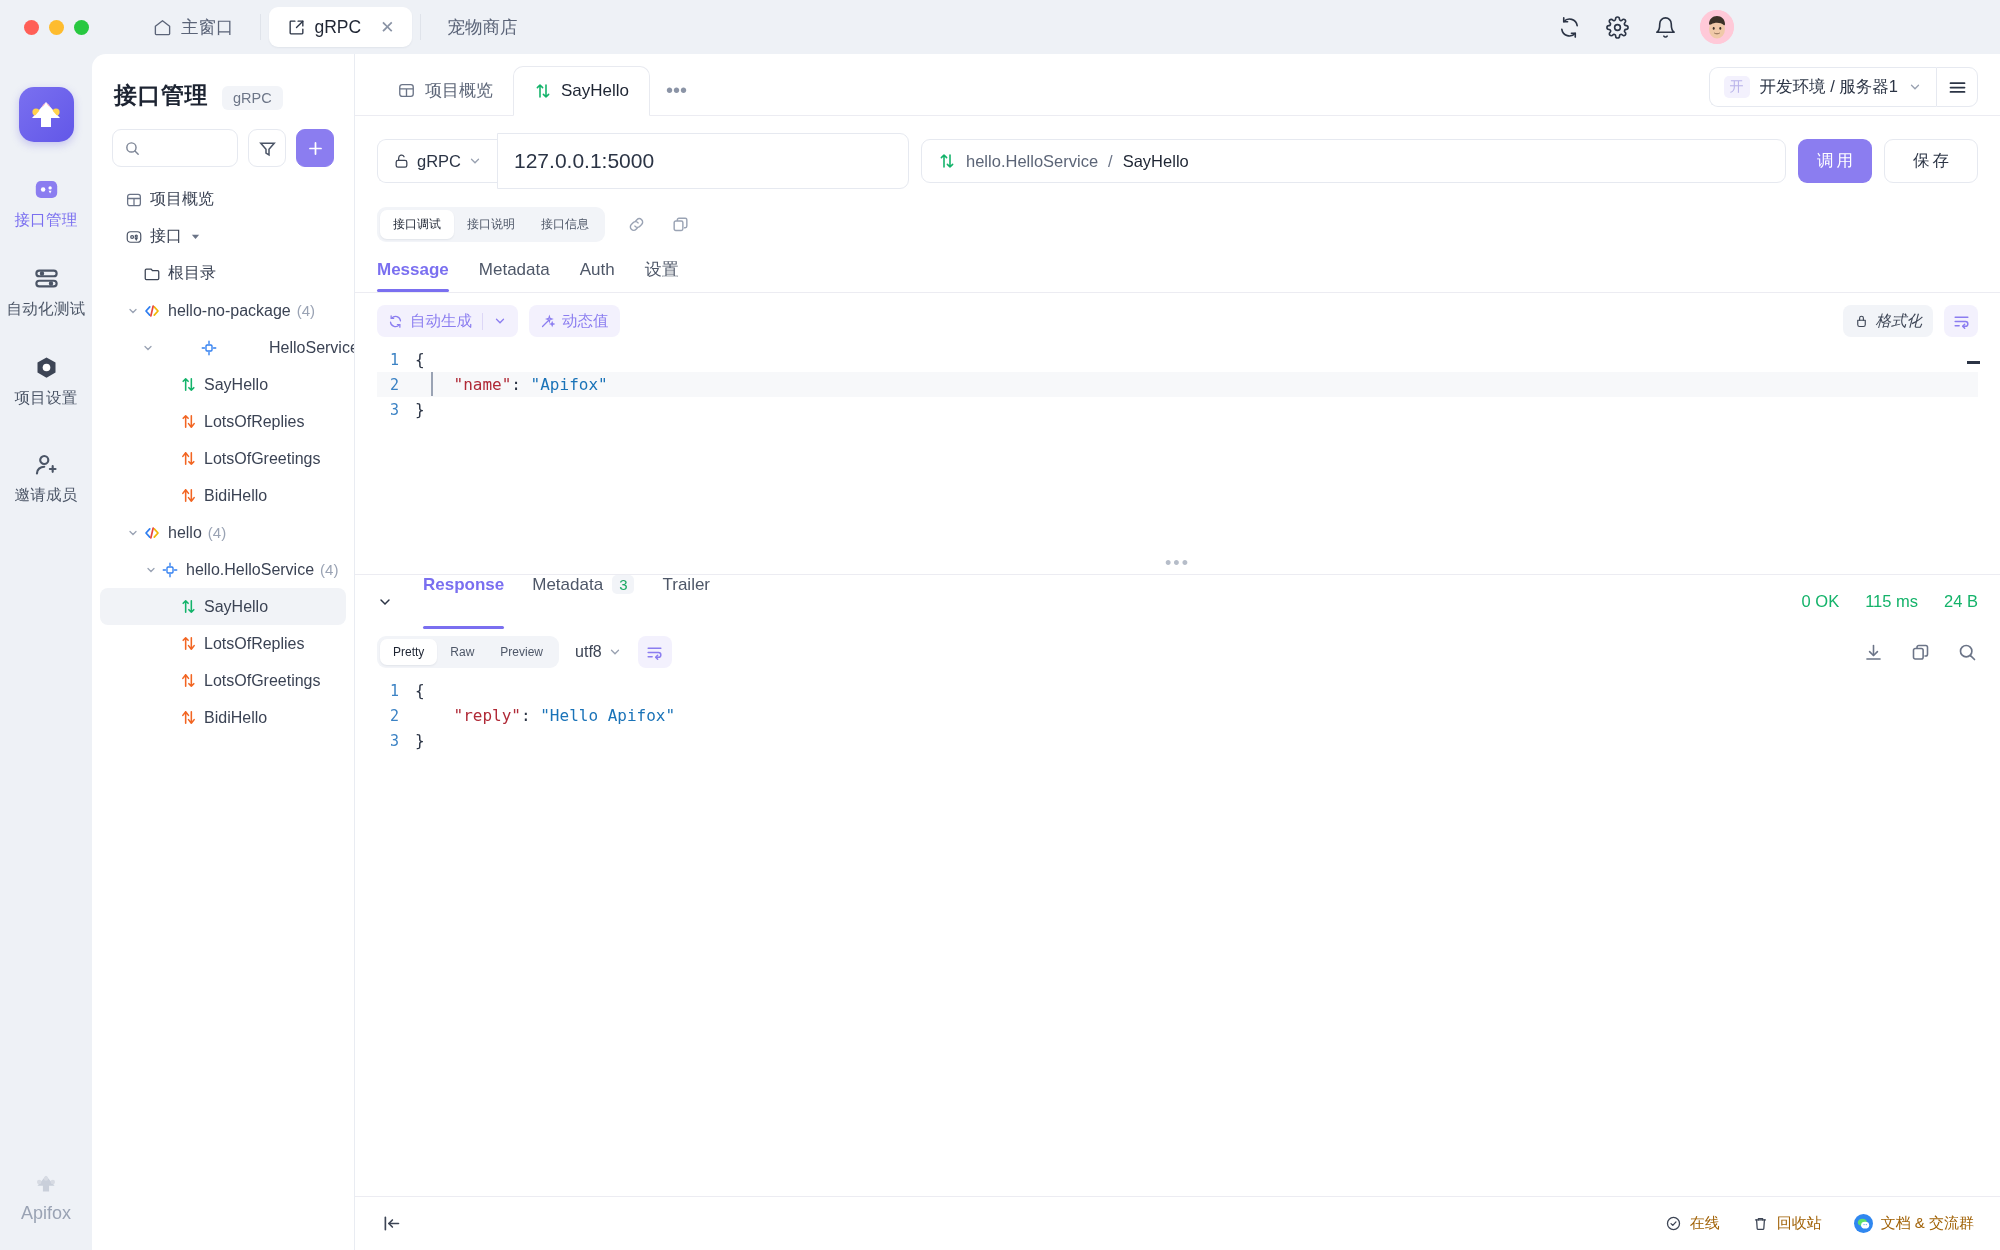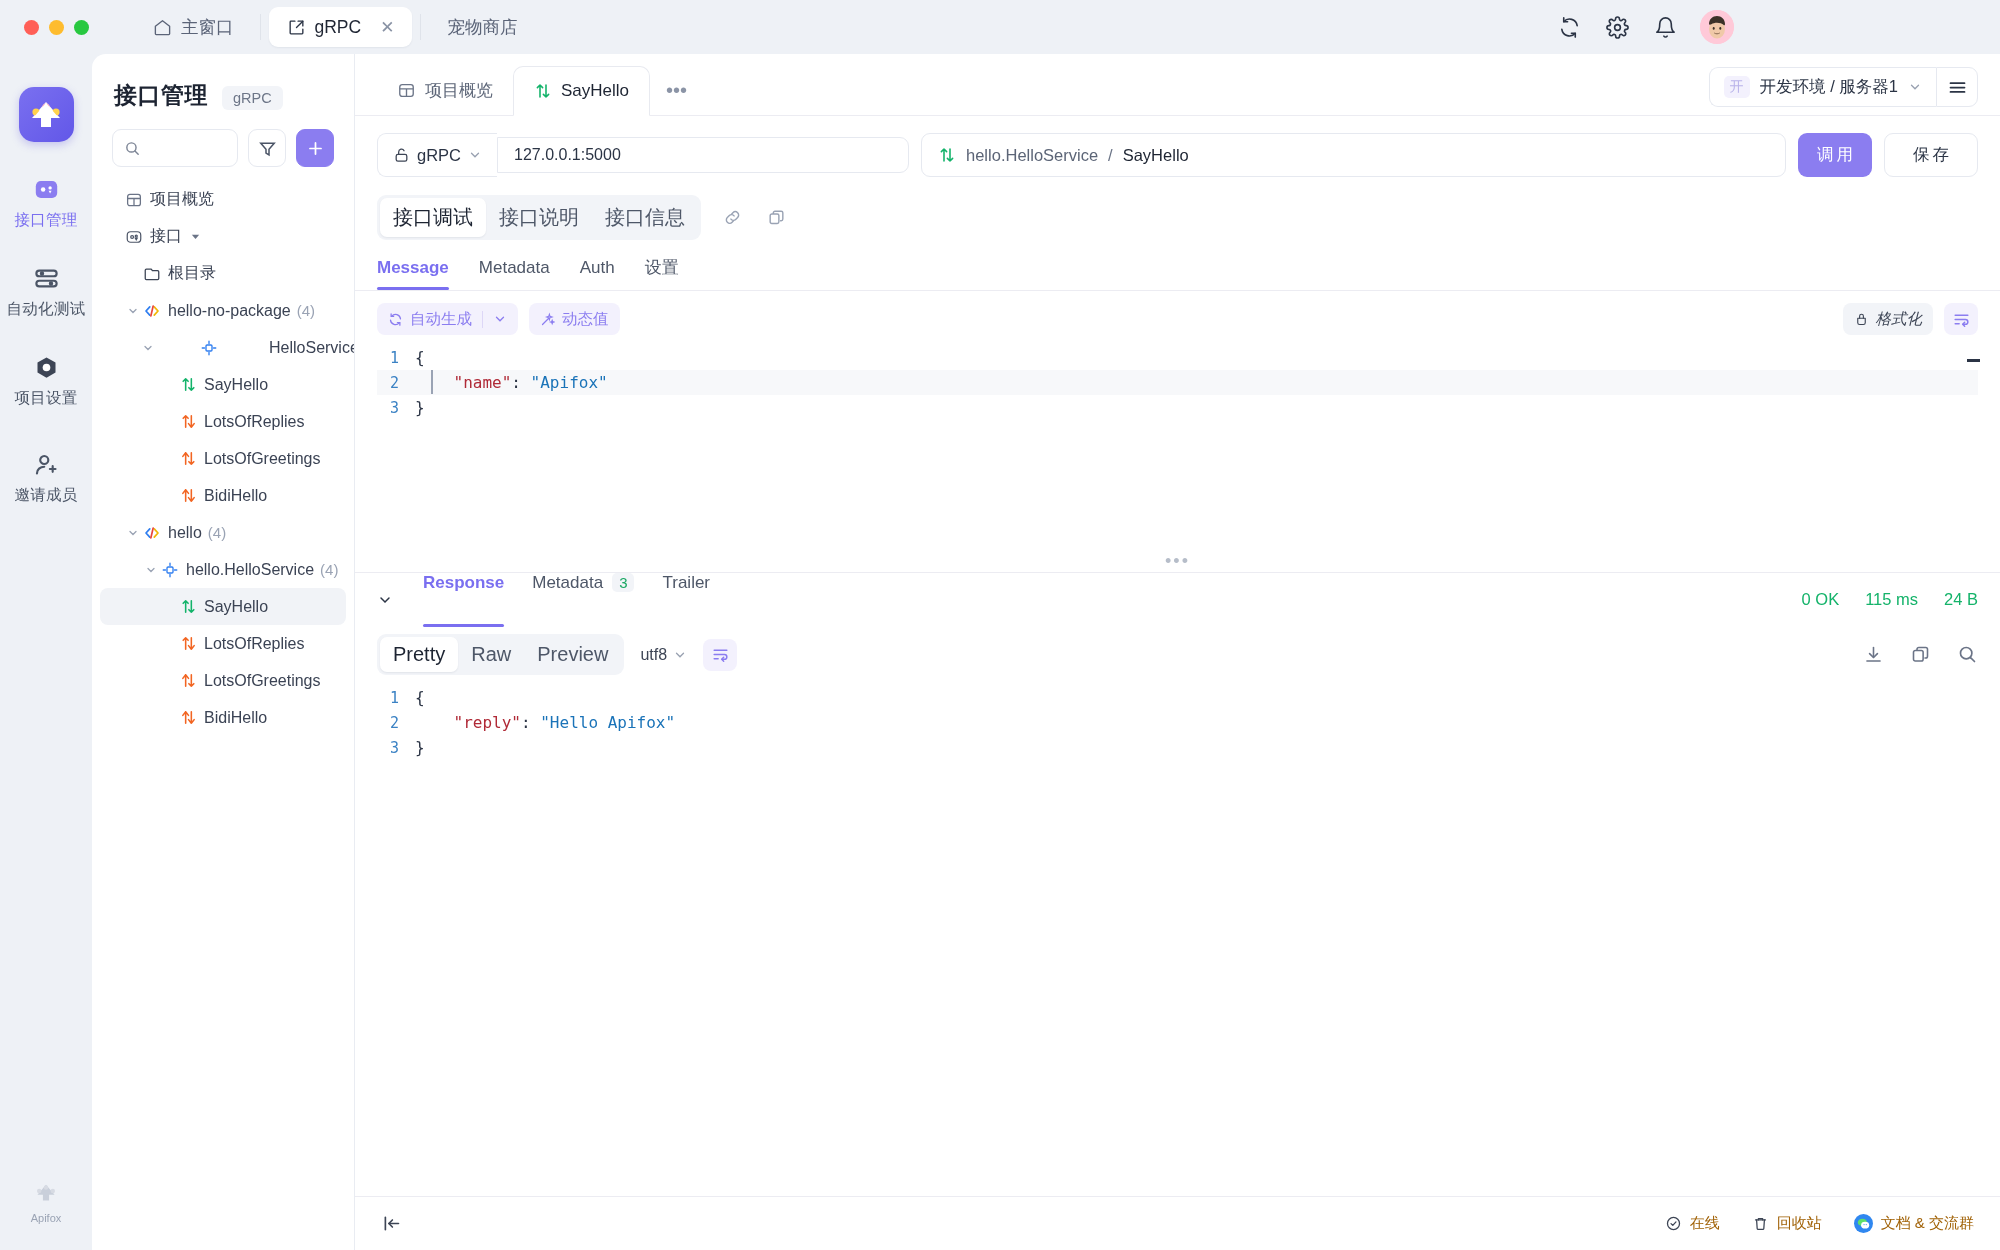--- a/index.html
+++ b/index.html
@@ -56,21 +56,21 @@
     margin-top: 34px; width: 88px; display: flex; flex-direction: column;
     align-items: center; gap: 7px; color: #4b5566;
   }
   .rail-item .rl { font-size: 15.5px; letter-spacing: .3px; }
   .rail-item.active { color: #7a6ff0; }
   .rail-item.invite { margin-top: 42px; }
   .rail-foot {
     position: absolute; bottom: 26px; display: flex; flex-direction: column;
     align-items: center; gap: 7px; color: #9aa3b4;
   }
-  .rail-foot .rl { font-size: 11px; }
+  .rail-foot .rl { font-size: 18px; }
 
   
   .sidebar {
     position: absolute; top: 54px; left: 92px; width: 263px; height: 1196px;
     background: #fff; border-radius: 14px 0 0 0;
     border-right: 1px solid #e9ecf2;
     display: flex; flex-direction: column;
   }
   .sb-head { display: flex; align-items: baseline; gap: 14px; padding: 26px 22px 0 22px; }
   .sb-title { font-size: 23px; font-weight: 700; color: #1d2432; letter-spacing: .5px; }
@@ -133,22 +133,22 @@
   }
 
   
   .req-bar { display: flex; align-items: center; gap: 12px; padding: 17px 22px 0 22px; }
   .proto {
     display: flex; align-items: center; gap: 7px; height: 44px; padding: 0 15px;
     border: 1px solid #e6e9f0; border-right: 0; border-radius: 9px 0 0 9px;
     font-size: 16.5px; color: #2b3445; background: #fff;
   }
   .url {
-    flex: 0 0 412px; height: 36px; border: 1px solid #e6e9f0; border-radius: 0 9px 9px 0;
-    display: flex; align-items: center; padding: 0 16px; font-size: 16px; color: #2b3445;
+    flex: 0 0 412px; height: 56px; border: 1px solid #e6e9f0; border-radius: 0 9px 9px 0;
+    display: flex; align-items: center; padding: 0 16px; font-size: 21px; color: #2b3445;
     margin-left: -12px;
   }
   .method-box {
     flex: 1; height: 44px; border: 1px solid #e6e9f0; border-radius: 9px;
     display: flex; align-items: center; gap: 10px; padding: 0 16px; font-size: 16.5px;
   }
   .method-box .svc { color: #5c6577; }
   .method-box .sep { color: #6b7competitive; color: #6b7487; }
   .method-box .mth { color: #1d2432; }
   .btn-call {
@@ -158,21 +158,21 @@
   }
   .btn-save {
     width: 94px; height: 44px; border-radius: 9px; border: 1px solid #e6e9f0; color: #2b3445;
     display: flex; align-items: center; justify-content: center; font-size: 16.5px; letter-spacing: 3px;
     padding-left: 3px;
   }
 
   
   .subtabs { display: flex; align-items: center; gap: 12px; padding: 18px 22px 0 22px; }
   .pillgroup { display: flex; background: #f2f4f8; border-radius: 9px; padding: 3px; }
-  .pill { padding: 6px 13px; font-size: 20px; color: #4e5praise; color: #4e5768; border-radius: 7px; text-align: center; }
+  .pill { padding: 6px 13px; font-size: 12px; color: #4e5praise; color: #4e5768; border-radius: 7px; text-align: center; }
   .pill.active { background: #fff; color: #1d2432; box-shadow: 0 1px 2px rgba(20,30,60,.07); }
   .mini-ico { width: 26px; height: 26px; color: #9aa3b4; display: flex; align-items: center; justify-content: center; margin-left: 6px; }
 
   
   .msgtabs {
     display: flex; align-items: center; gap: 30px; padding: 16px 22px 0 22px;
     border-bottom: 1px solid #ececf2; position: relative;
   }
   .mt { font-size: 17px; color: #4e5768; padding-bottom: 11px; position: relative; }
   .mt.active { color: #7a6ff0; font-weight: 600; }

